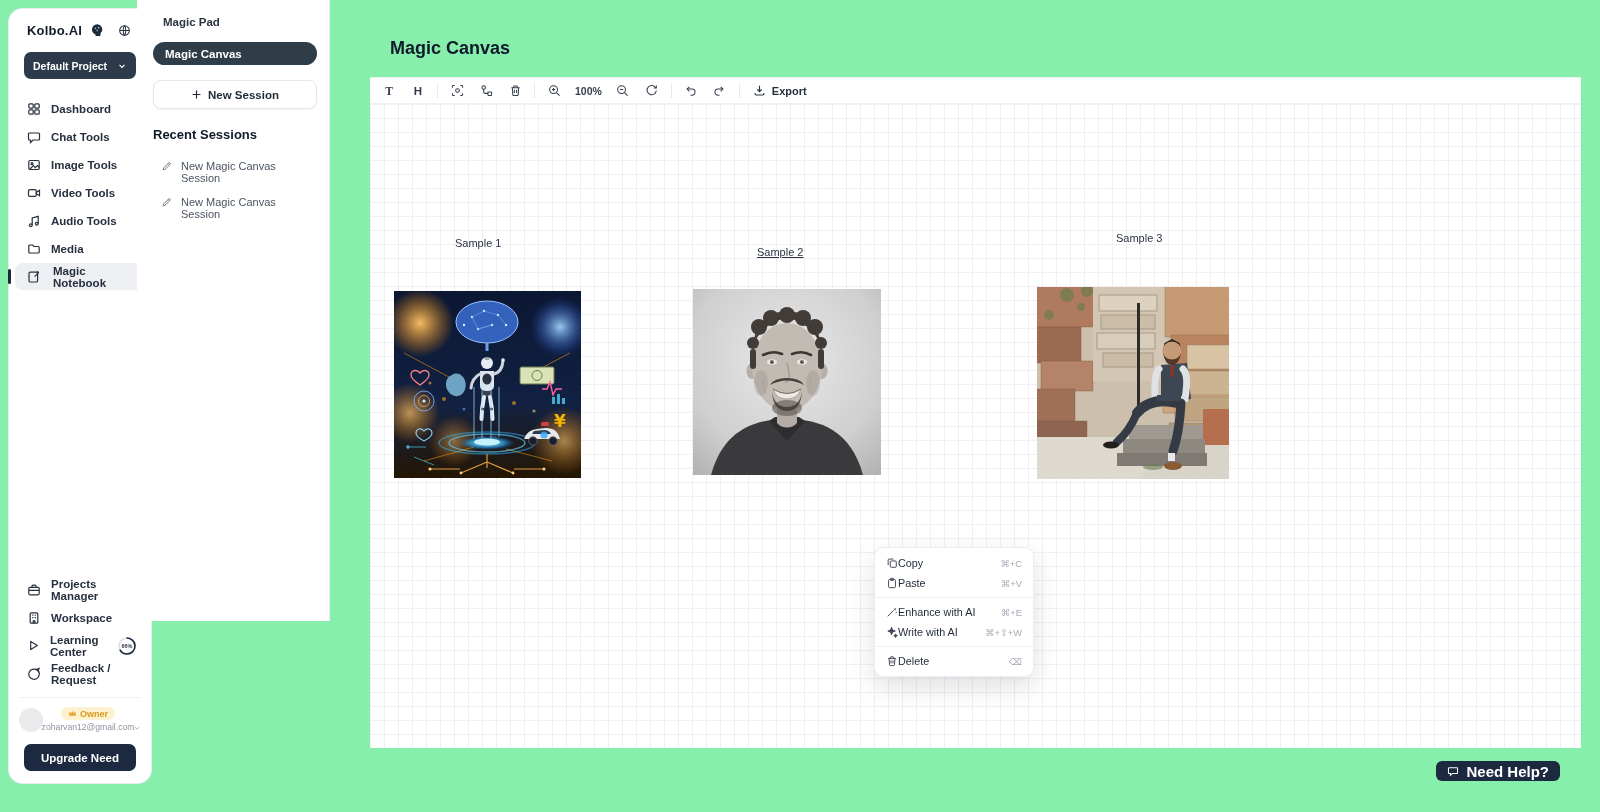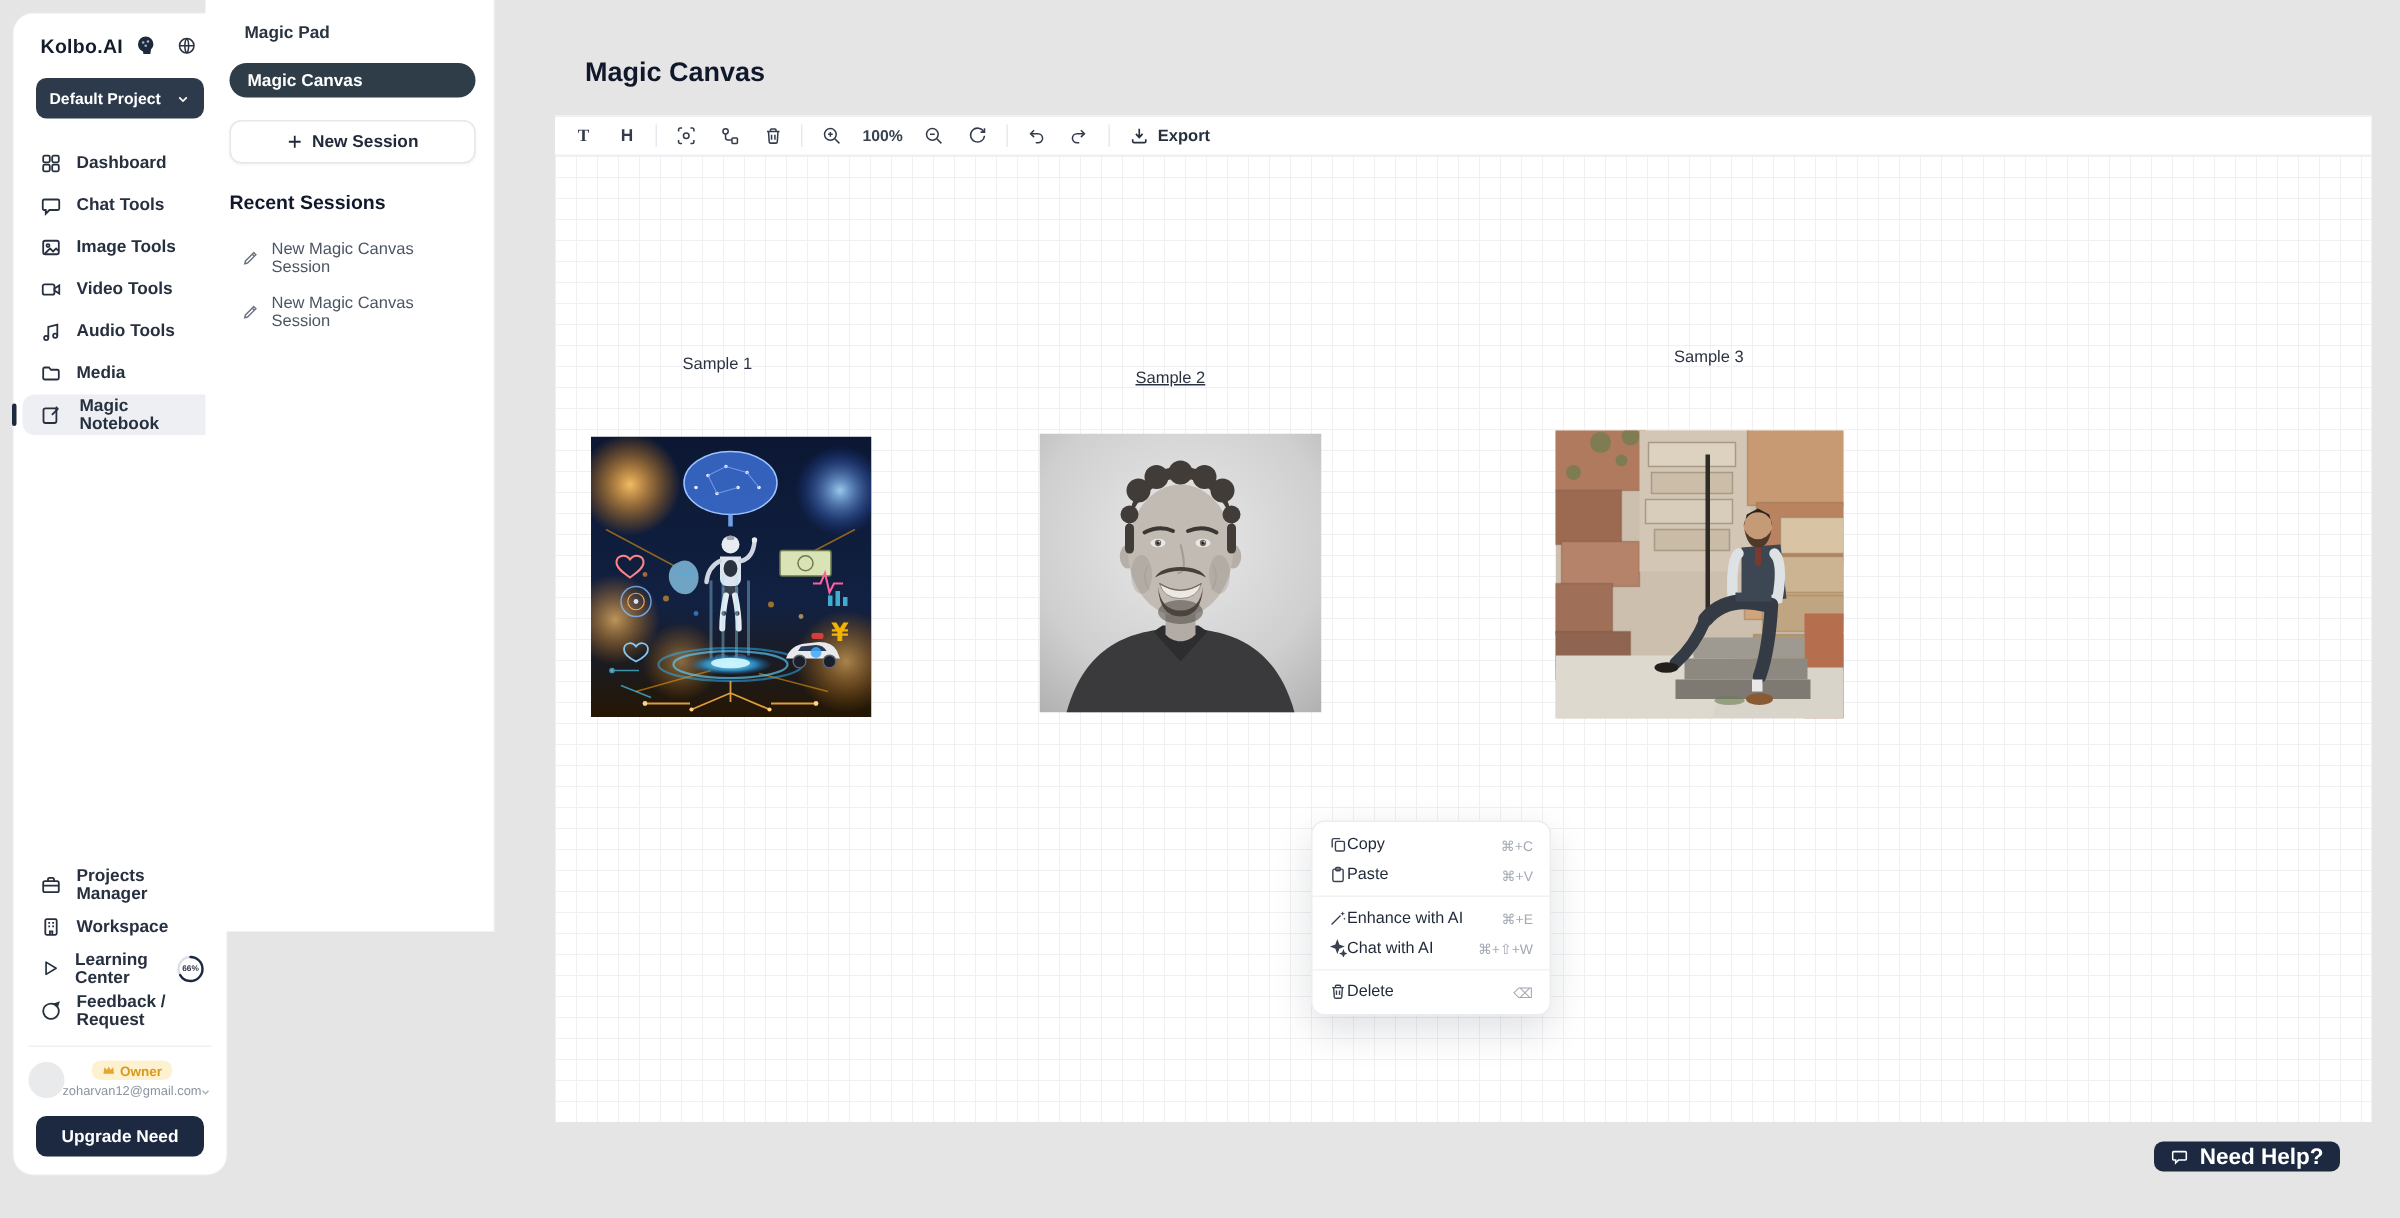--- a/index.html
+++ b/index.html
@@ -1,17 +1,17 @@
 <!DOCTYPE html>
 <html><head>
 <meta charset="utf-8">
 <style>
   * { margin:0; padding:0; box-sizing:border-box; }
   html,body { background:#fff; font-family:"Liberation Sans", sans-serif; color:#1c2433; }
-  .stage { position:relative; width:1600px; height:812px; background:#e5e5e5; overflow:hidden; }
+  .stage { position:relative; width:1600px; height:812px; background:#86efac; overflow:hidden; }
   svg.ic { display:block; flex:none; }
 
   
   .sidebar { position:absolute; left:8px; top:8px; width:144px; height:776px;
     background:#fff; border:1px solid #e8eaee; border-radius:14px;
     display:flex; flex-direction:column; padding:14px 0 12px; }
   .logo-row { display:flex; align-items:center; gap:7px; padding:0 12px 0 18px; margin-bottom:14px; }
   .logo-text { font-size:13px; font-weight:800; letter-spacing:.2px; color:#141c2b; white-space:nowrap; }
   .logo-row .spacer { flex:1; }
   .proj-btn { margin:0 15px 16px; height:27px; background:#2c3a4b; color:#fff; border:none;
@@ -44,21 +44,21 @@
   .panel { position:absolute; left:137px; top:0; width:193px; height:621px;
     border-right:1px solid #eeeff2; background:#fff; padding:14px 12px 0 16px; }
   .panel-item-plain { font-size:11.5px; font-weight:600; color:#2a3342; padding:2px 10px 14px; cursor:pointer; }
   .panel-pill { height:23px; background:#2e3d47; border-radius:12px; color:#fff;
     display:flex; align-items:center; padding:0 12px; font-size:11.5px; font-weight:700;
     cursor:pointer; margin-bottom:15px; }
   .new-session-btn { width:100%; height:29px; background:#fff; border:1px solid #e4e7eb; border-radius:8px;
     box-shadow:0 1px 2px rgba(20,30,50,.05); display:flex; align-items:center; justify-content:center;
     gap:6px; font-size:11.5px; font-weight:600; color:#1f2937; cursor:pointer; font-family:inherit; }
   .recent-title { font-size:13px; font-weight:800; color:#10182b; margin:18px 0 12px; }
-  .session-item { display:flex; align-items:center; gap:8px; font-size:11px; color:#4b5563;
+  .session-item { display:flex; gap:8px; font-size:11px; color:#4b5563;
     padding:6px 4px 6px 8px; cursor:pointer; border-radius:6px; }
   .session-item svg { stroke:#6b7280; }
 
   
   .main { position:absolute; left:349px; top:0; right:0; bottom:0; }
   .main-title { position:absolute; left:41px; top:38px; font-size:18px; font-weight:800; color:#10182b; }
   .toolbar { position:absolute; left:21px; right:19px; top:77px; height:27px;
     border-top:1px solid #eef0f3; border-bottom:1px solid #eef0f3;
     display:flex; align-items:center; gap:9px; padding:0 9px; background:#fff; }
   .tbtn { width:20px; height:20px; display:flex; align-items:center; justify-content:center;
@@ -612,21 +612,21 @@
               <path d="M12 6.5l.3.8.8.3-.8.3-.3.8-.3-.8-.8-.3.8-.3z" fill="#3a4150" stroke="none"></path>
             </svg>
           <span class="lbl">Enhance with AI</span>
           <span class="sc">⌘+E</span>
         </div>
         <div class="ctx-item">
           <svg class="ic" width="12" height="12" viewBox="0 0 14 14" fill="none">
               <path d="M6.5 1.5l1.2 3.2 3.2 1.2-3.2 1.2-1.2 3.2-1.2-3.2-3.2-1.2 3.2-1.2z" fill="#3a4150"></path>
               <path d="M11.2 9.2l.6 1.5 1.5.6-1.5.6-.6 1.5-.6-1.5-1.5-.6 1.5-.6z" fill="#3a4150"></path>
             </svg>
-          <span class="lbl">Chat with AI</span>
+          <span class="lbl">Write with AI</span>
           <span class="sc">⌘+⇧+W</span>
         </div>
         <div class="ctx-div"></div>
         <div class="ctx-item">
           <svg class="ic" width="12" height="12" viewBox="0 0 14 14" fill="none" stroke-width="1.1">
               <path d="M2.5 4h9M5 4V2.9a.8.8 0 0 1 .8-.8h2.4a.8.8 0 0 1 .8.8V4M3.6 4l.5 7.4a1 1 0 0 0 1 .9h3.8a1 1 0 0 0 1-.9L10.4 4M5.8 6.2v3.6M8.2 6.2v3.6"></path>
             </svg>
           <span class="lbl">Delete</span>
           <span class="sc">⌫</span>
         </div>

